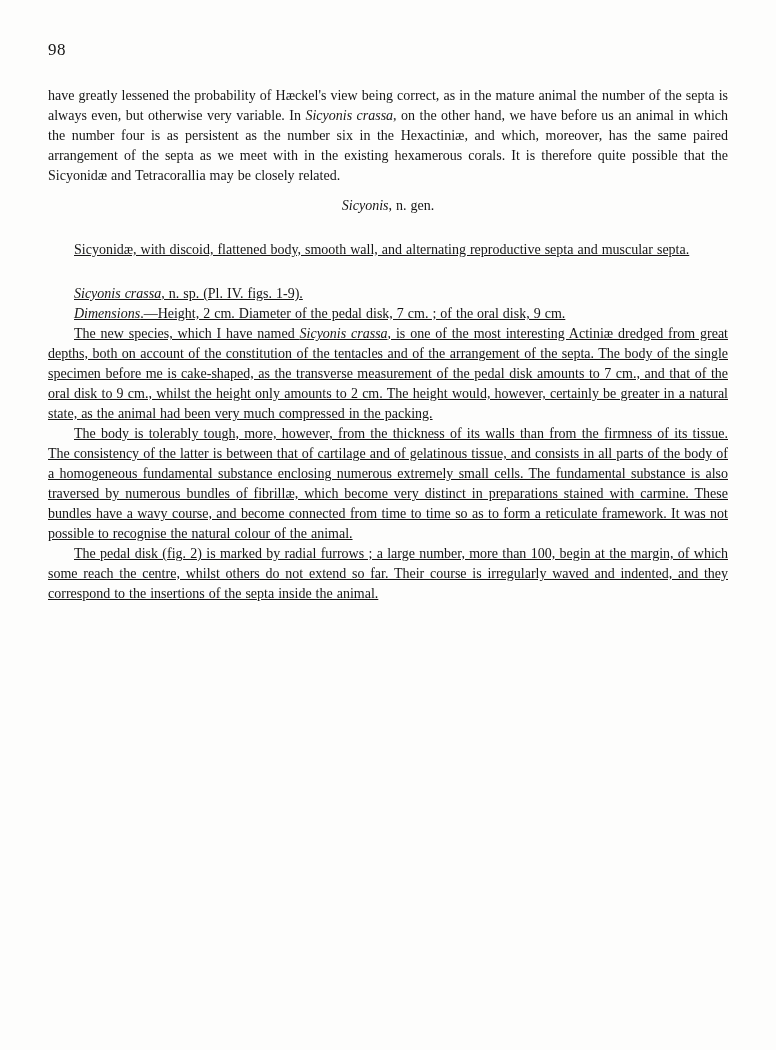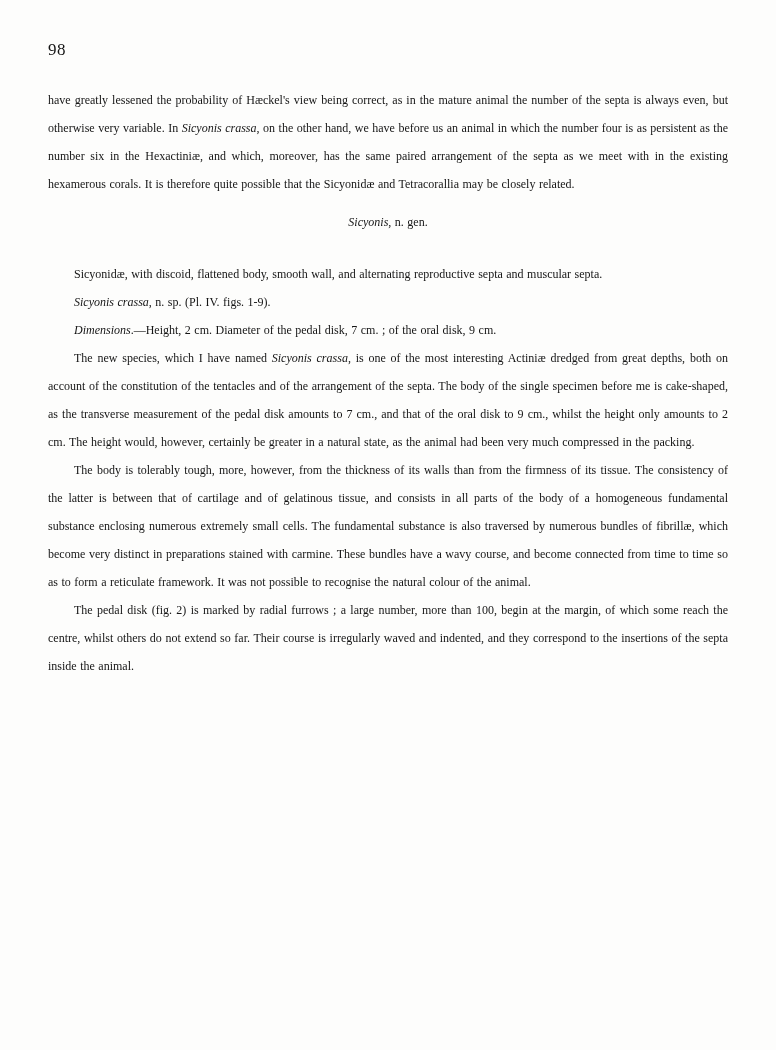--- a/index.html
+++ b/index.html
@@ -34,33 +34,34 @@
     position: absolute;
     left: 0;
     right: 0;
     top: 2px;
     text-align: center;
     font-size: 13.5px;
     font-weight: bold;
     letter-spacing: 1.6px;
   }
   .page-body {
-    font-size: 12px;
-    line-height: 28px;
+    font-size: 14px;
+    line-height: 20px;
   }
   .page-body p {
     margin: 0;
     text-align: justify;
     word-spacing: 0.5px;
   }
   .page-body p.indent {
     text-indent: 26px;
+    text-decoration: underline;
   }
   .page-body p.spaced {
-    margin-top: 0;
+    margin-top: 24px;
   }
   .page-body p.heading {
     text-align: center;
     text-indent: 0;
     margin: 10px 0 24px 0;
   }
   i { font-style: italic; }
 </style>
 </head>
 <body>

